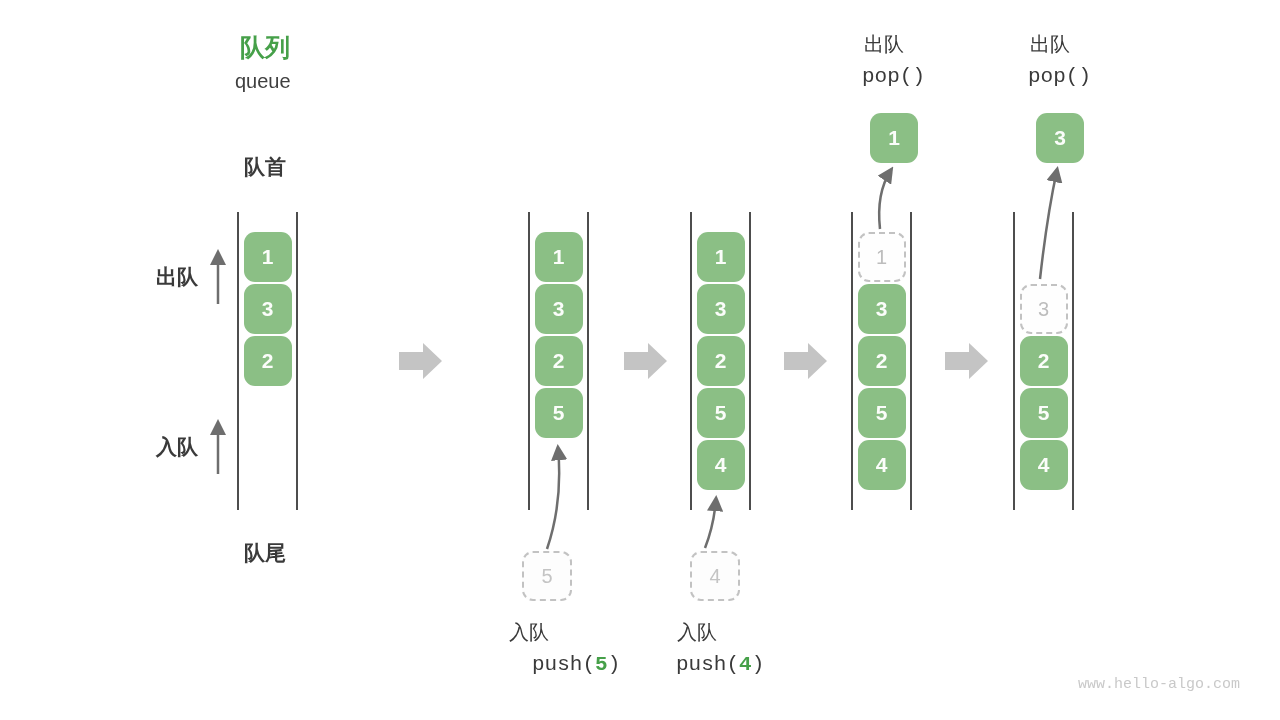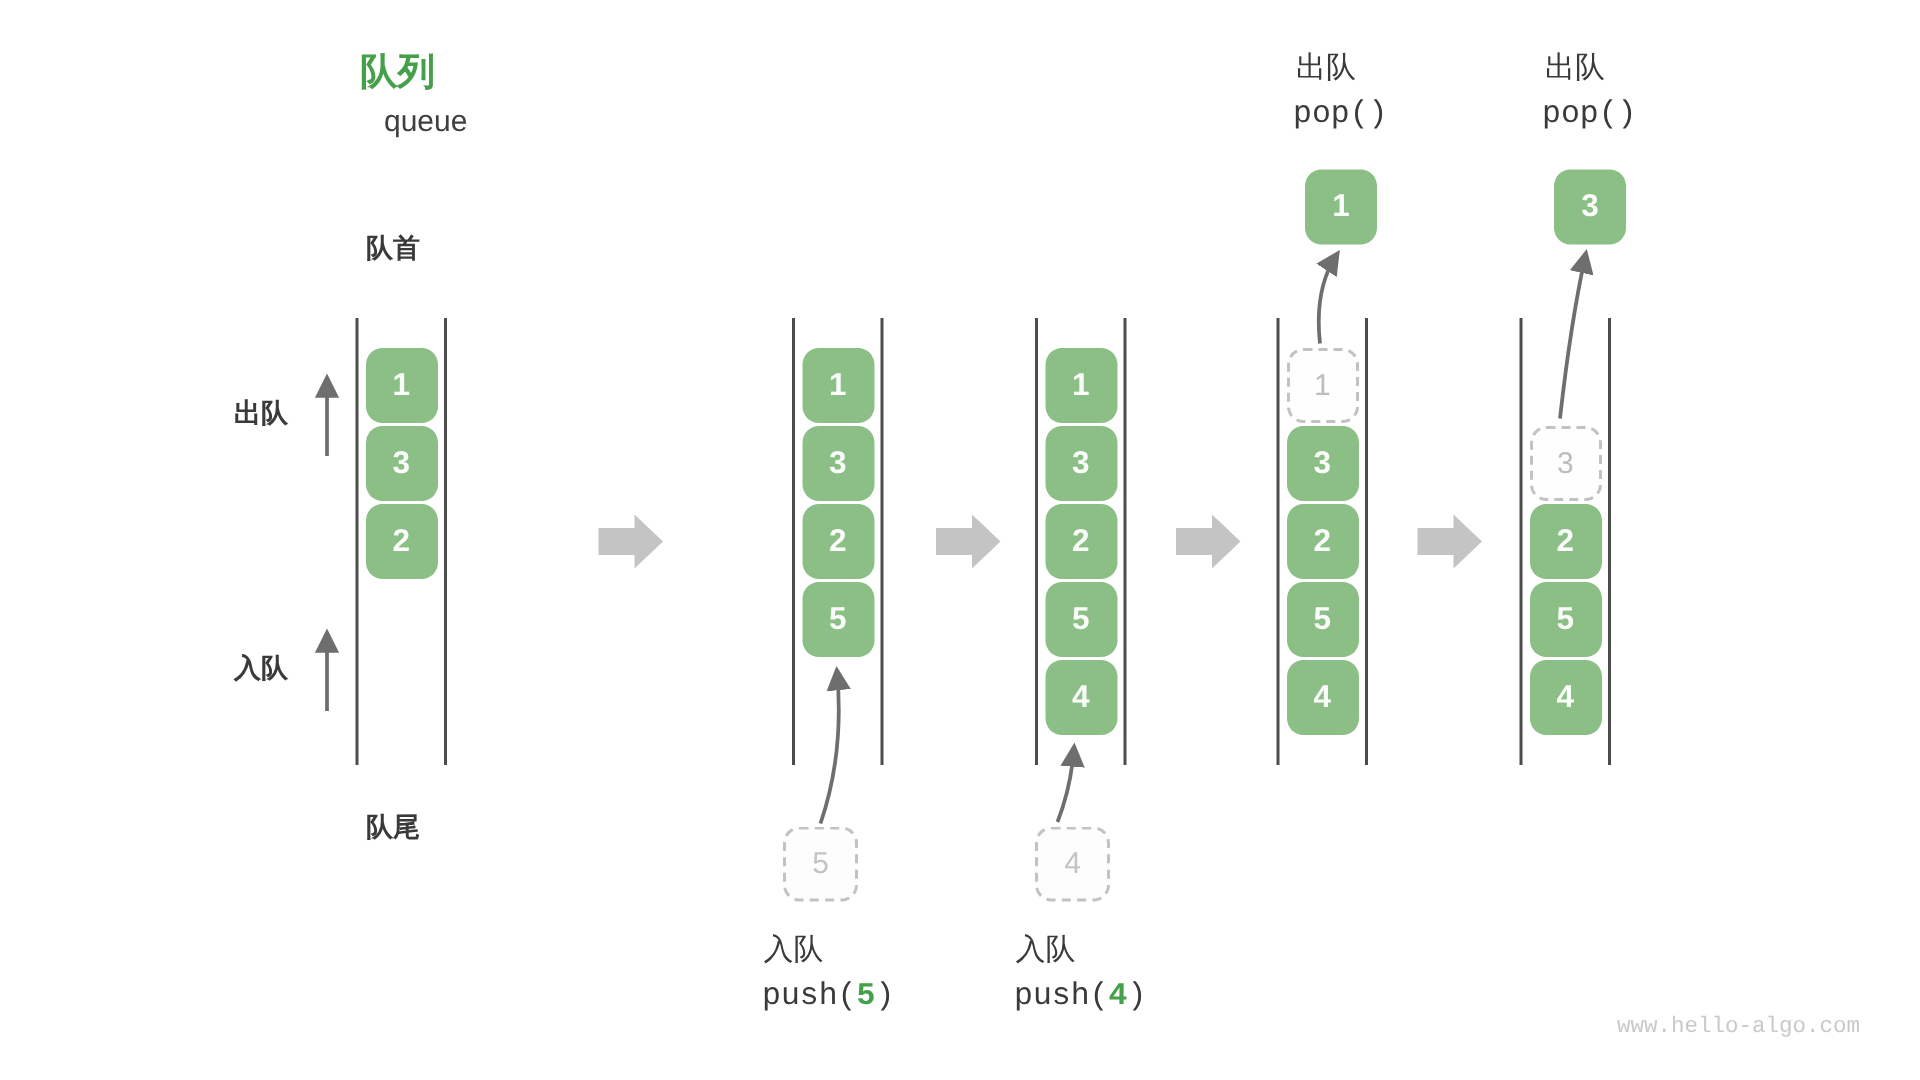--- a/index.html
+++ b/index.html
@@ -3,22 +3,22 @@
 <meta charset="utf-8">
 <style>
   html,body{margin:0;padding:0;background:#ffffff;}
   .canvas{
     position:relative;width:1280px;height:720px;background:#ffffff;overflow:hidden;
     font-family:"Liberation Sans","DejaVu Sans",sans-serif;color:#3a3a3a;
   }
   .abs{position:absolute;}
   
   .title-zh{font-size:25px;font-weight:700;color:#46A049;}
-  .title-en{font-size:20px;color:#3f3f3f;margin-left:21px;}
-  .side-label{font-size:18px;font-weight:700;color:#3a3a3a;}
+  .title-en{font-size:20px;color:#3f3f3f;}
+  .side-label{font-size:21px;font-weight:700;color:#3a3a3a;}
   .op-label{font-size:20px;color:#3a3a3a;}
   .mono{font-family:Liberation Mono, monospace;}
   .op-code{font-size:21px;color:#3a3a3a;letter-spacing:0px;}
   .op-code .arg{color:#46A049;font-weight:700;}
   .watermark{font-size:15px;color:#c9c9c9;}
   
   .col{
     position:absolute;top:212px;height:298px;width:61px;
     border-left:2px solid #4d4d4d;border-right:2px solid #4d4d4d;
     box-sizing:border-box;
@@ -121,21 +121,21 @@
     <div class="cell slot-4">4</div>
   </div>
 
   <div class="staged-cell" style="left:522px;top:551px;">5</div>
   <div class="staged-cell" style="left:690px;top:551px;">4</div>
 
   <div class="floating-cell" style="left:870px;top:113px;">1</div>
   <div class="floating-cell" style="left:1036px;top:113px;">3</div>
 
   <div class="abs op-label" style="left:509px;top:619px;">入队</div>
-  <div class="abs mono op-code" style="left:508px;top:653px;"><span>push(</span><span class="arg">5</span><span>)</span></div>
+  <div class="abs mono op-code" style="left:532px;top:653px;"><span>push(</span><span class="arg">5</span><span>)</span></div>
 
   <div class="abs op-label" style="left:677px;top:619px;">入队</div>
   <div class="abs mono op-code" style="left:676px;top:653px;"><span>push(</span><span class="arg">4</span><span>)</span></div>
 
   <div class="abs op-label" style="left:864px;top:31px;">出队</div>
   <div class="abs mono op-code" style="left:862px;top:65px;">pop()</div>
   <div class="abs op-label" style="left:1030px;top:31px;">出队</div>
   <div class="abs mono op-code" style="left:1028px;top:65px;">pop()</div>
 
   <div class="abs mono watermark" style="left:1078px;top:676px;">www.hello-algo.com</div>

